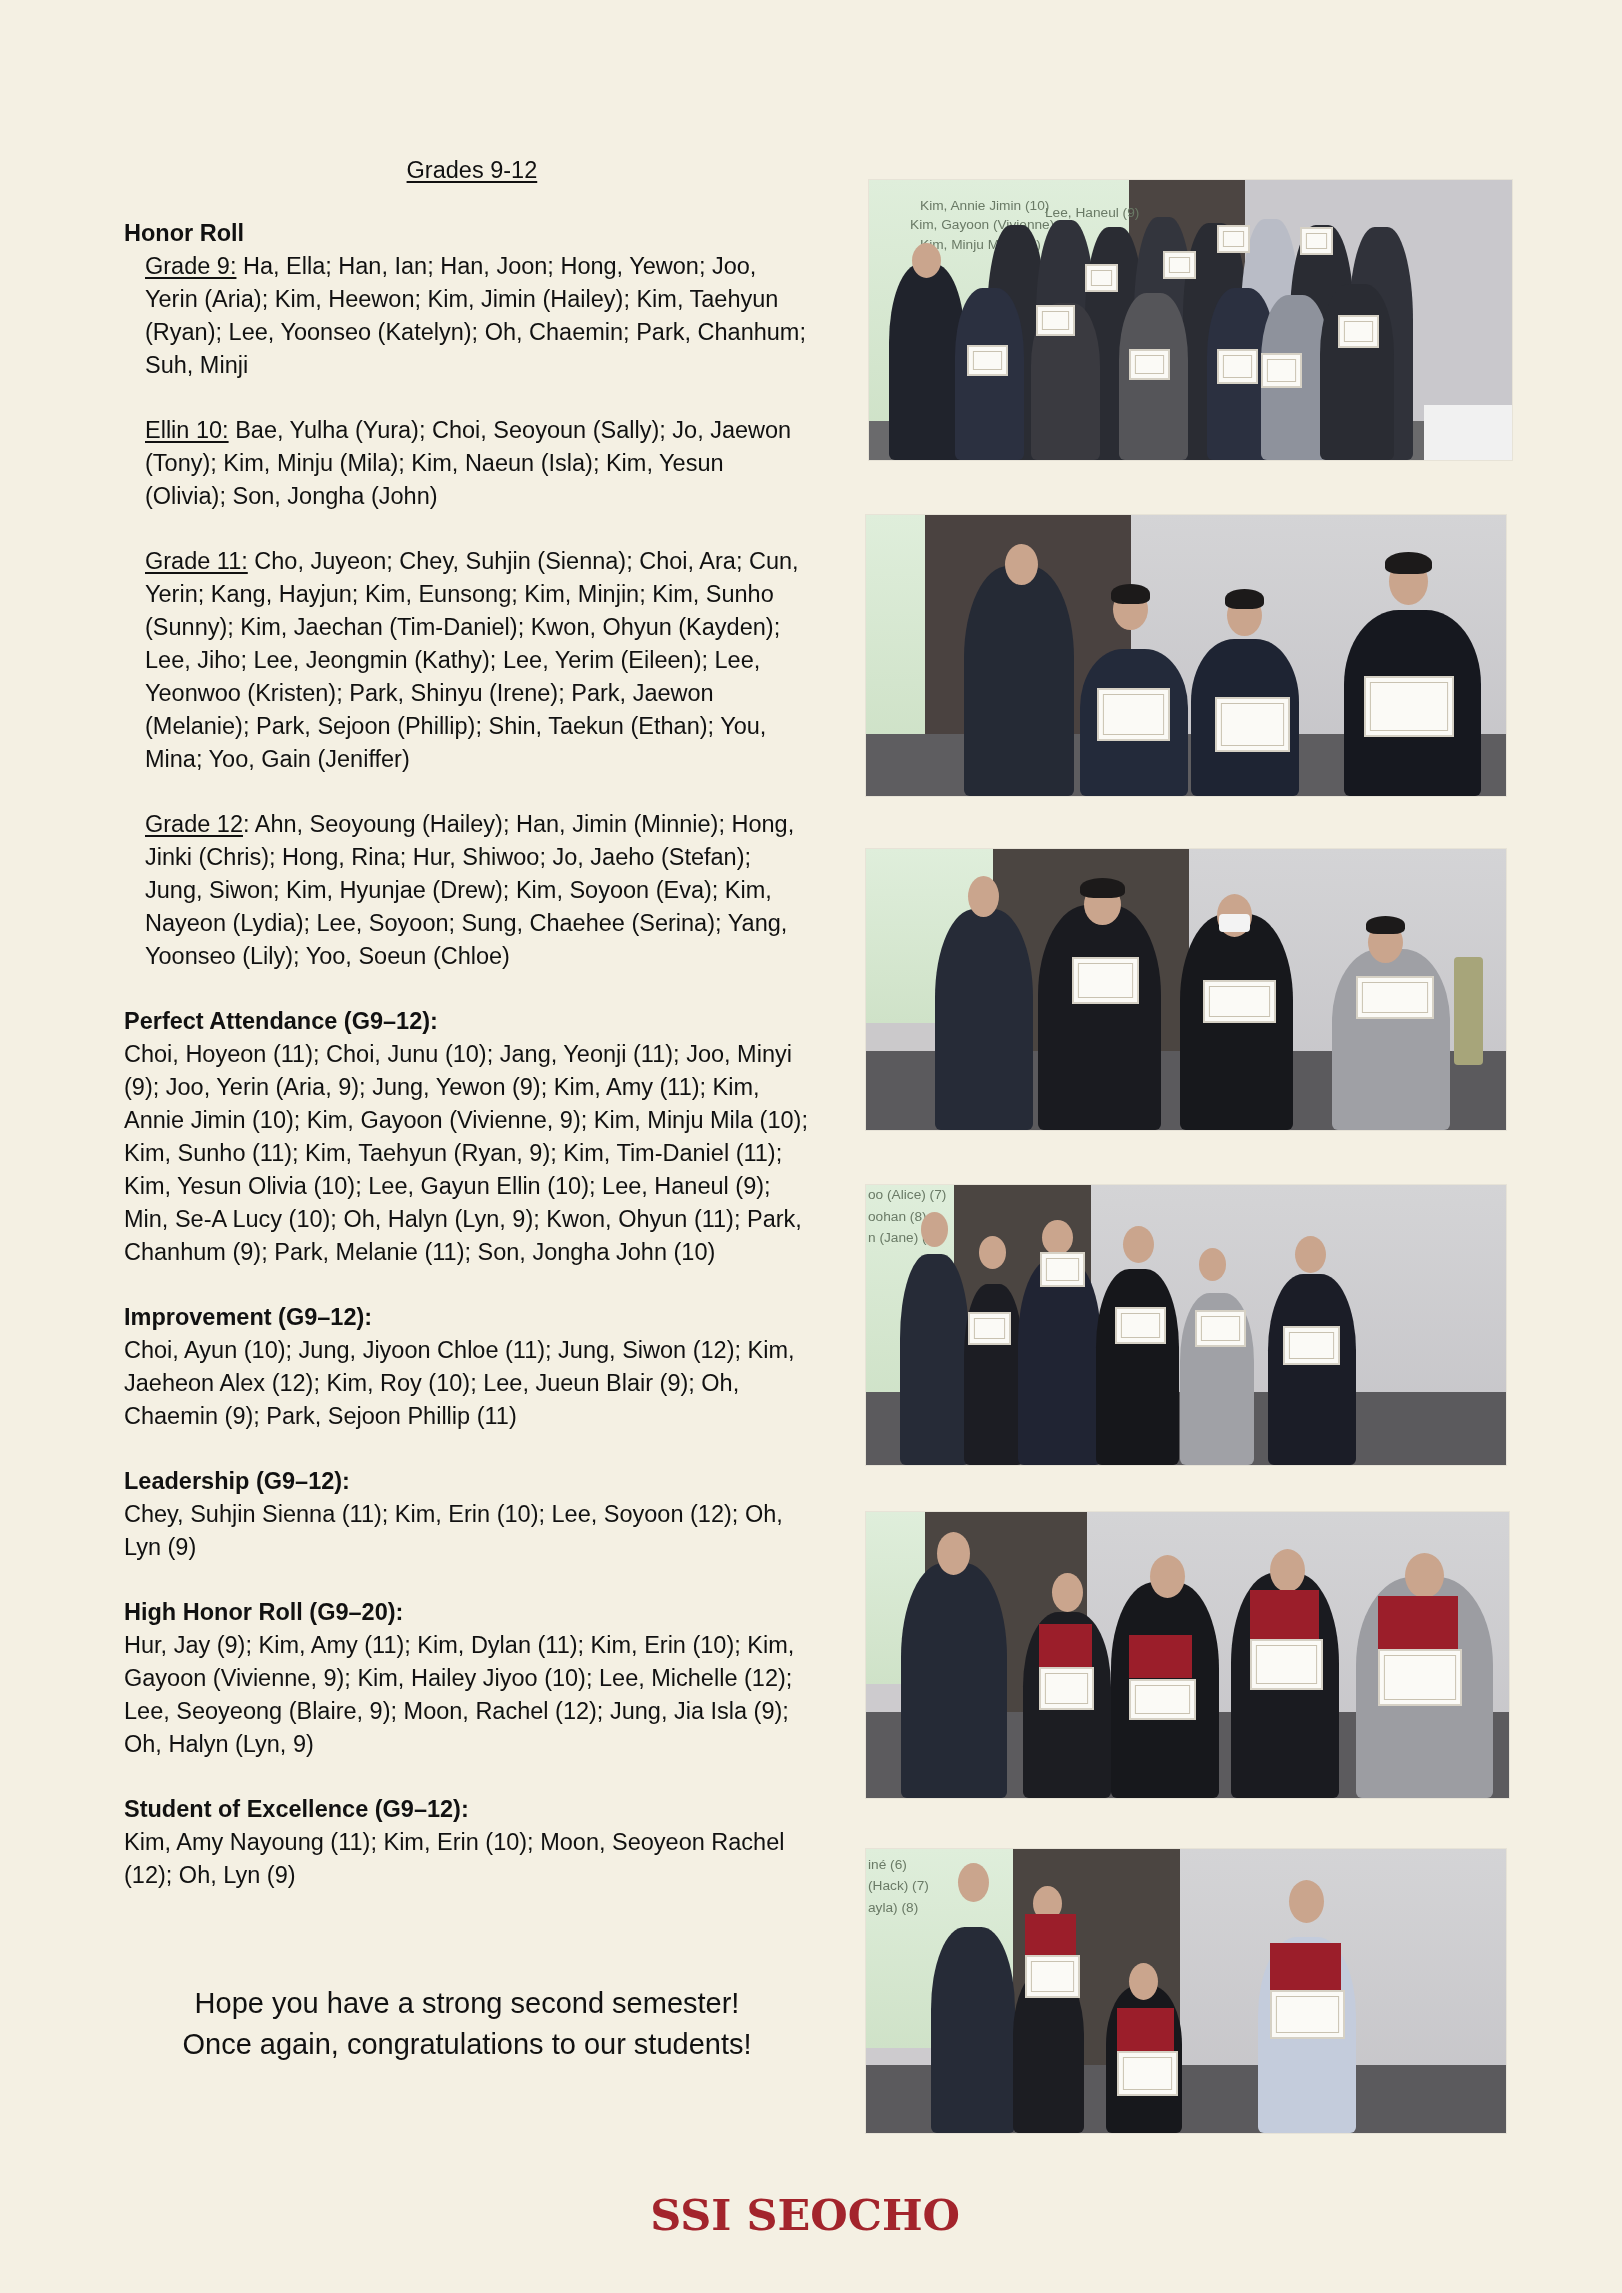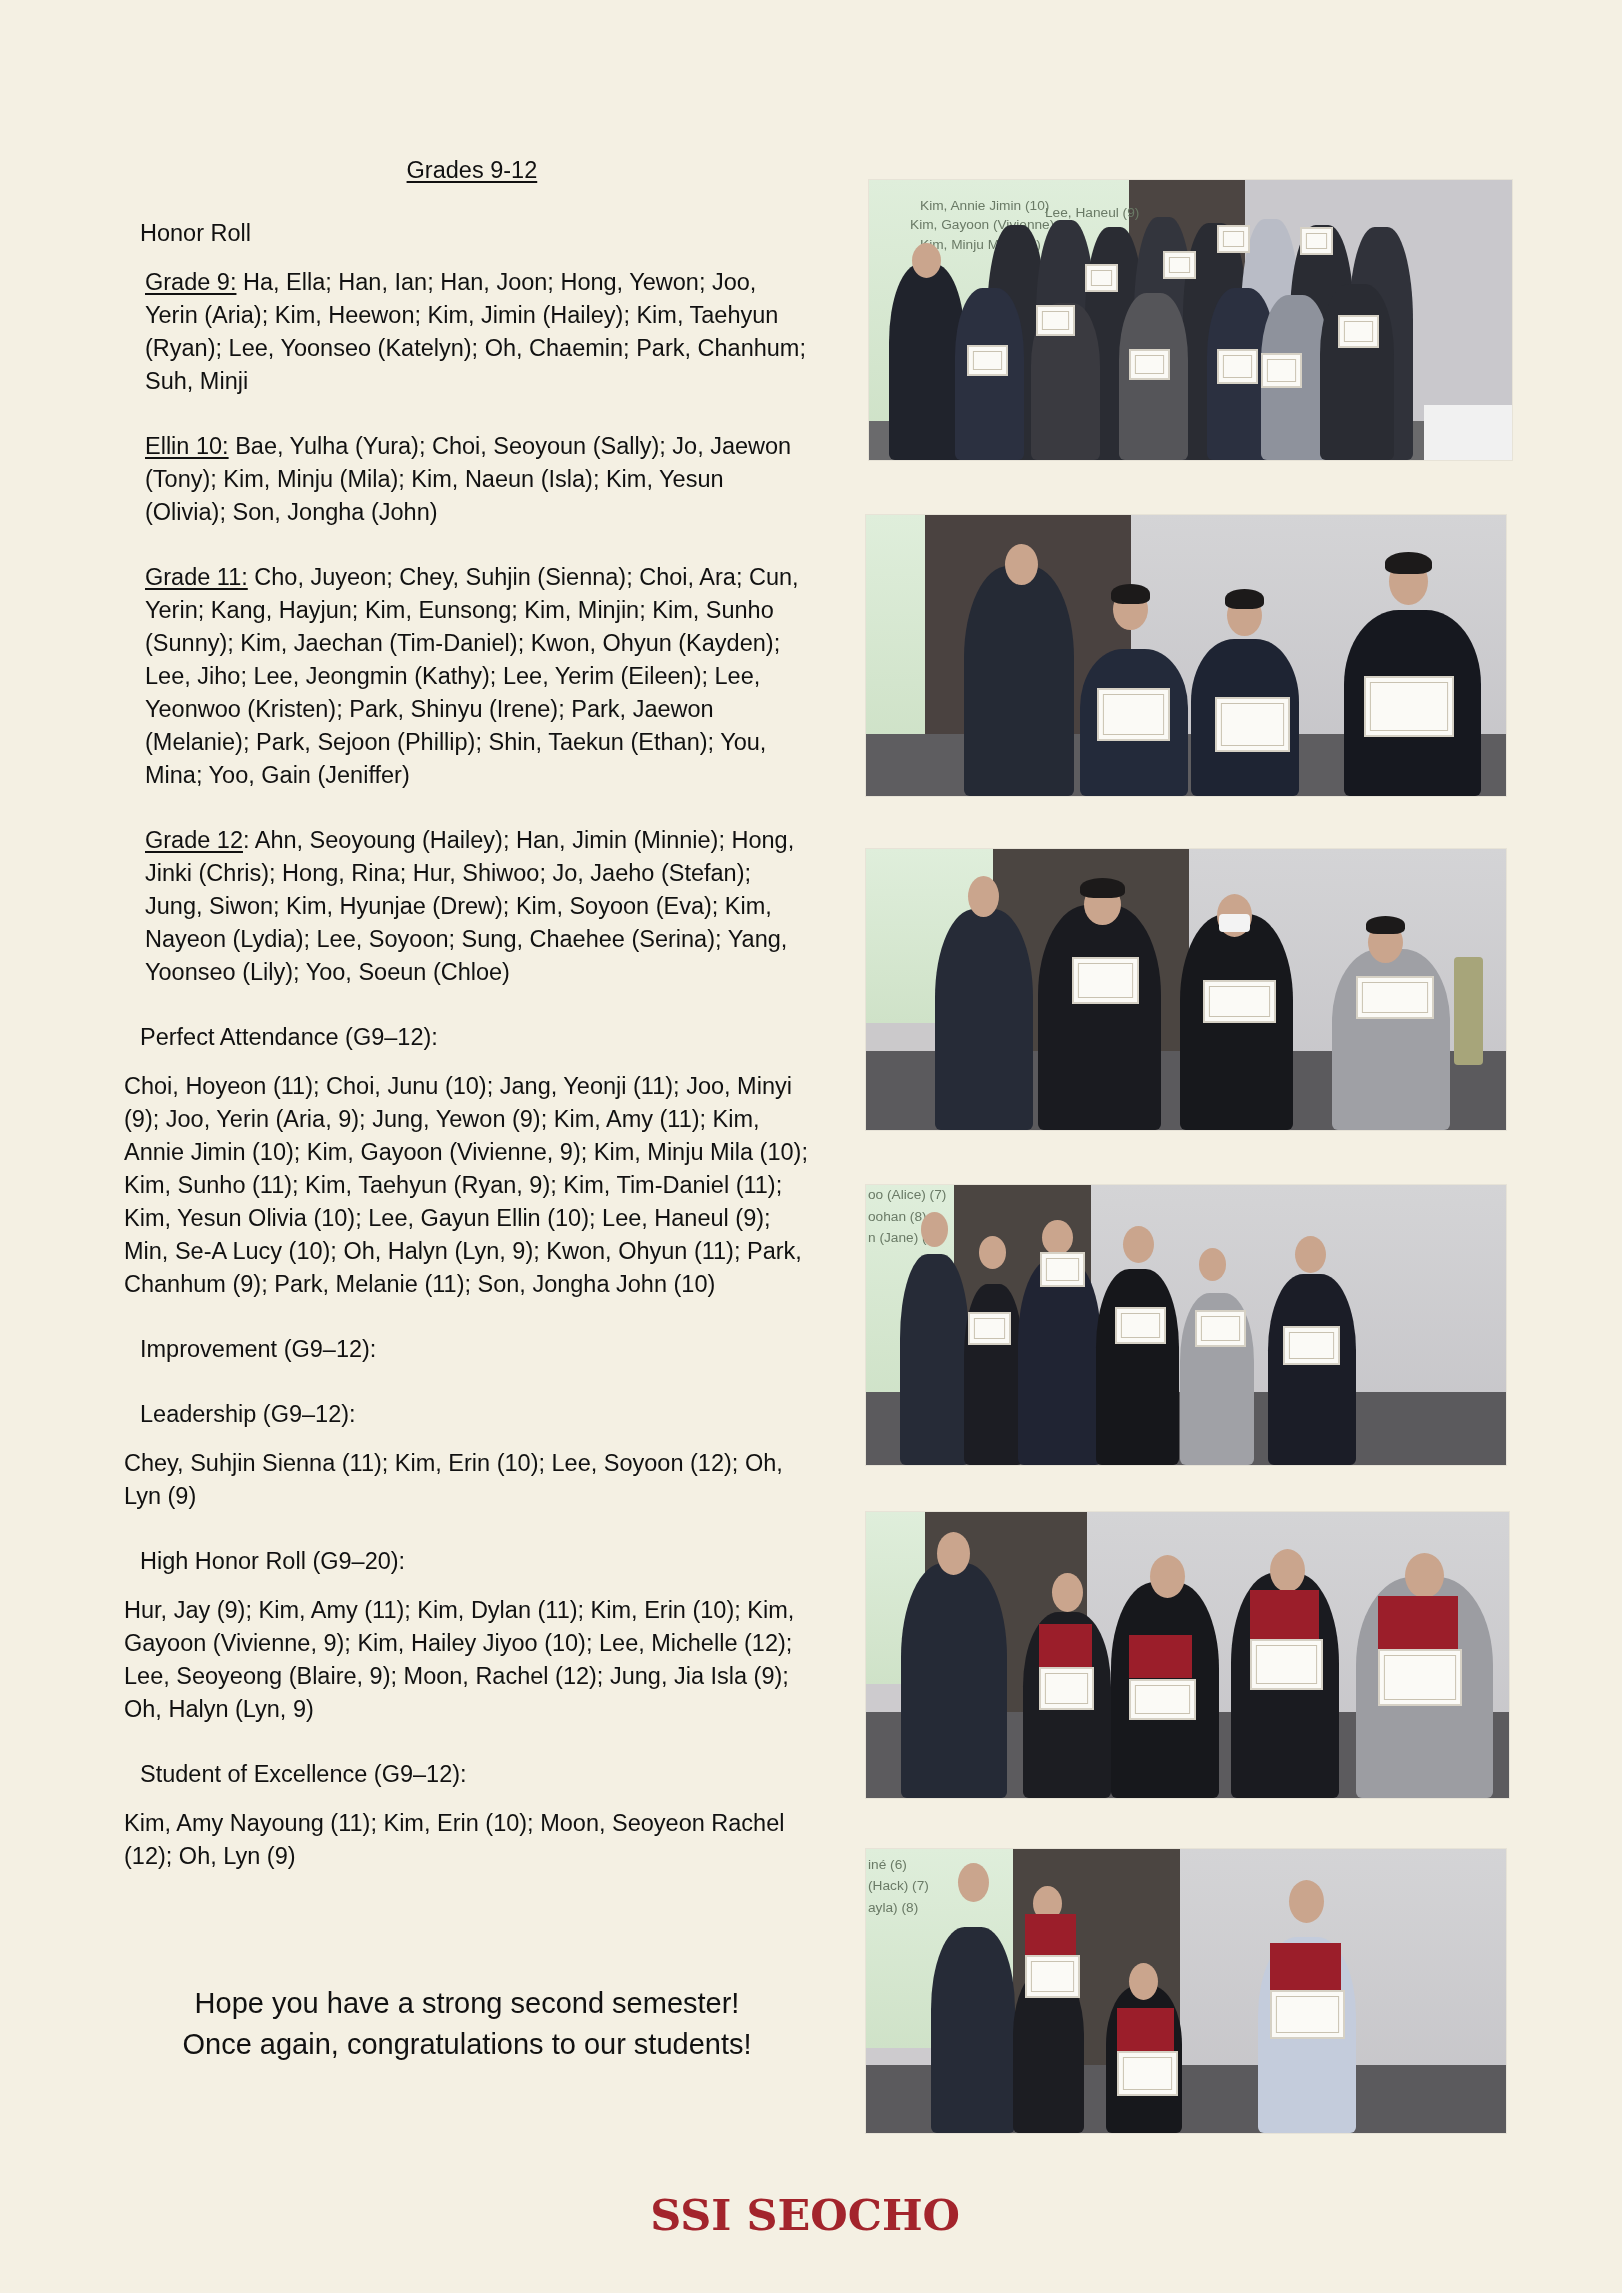--- a/index.html
+++ b/index.html
@@ -19,24 +19,24 @@
   .page-heading {
     text-align: center;
     font-size: 23.5px;
     text-decoration: underline;
     text-underline-offset: 2.9px;
     margin: 0 0 33px 0;
     padding-left: 9.8px;
   }
   .section { margin-bottom: 32px; }
   .section-title {
-    font-weight: normal;
+    font-weight: bold;
     font-size: 23.5px;
     line-height: 33px;
-    margin: 16px;
+    margin: 0;
   }
   .section-body, .grade-block {
     font-size: 23.5px;
     line-height: 33px;
     margin: 0;
   }
   .grade-label {
     text-decoration: underline;
     text-underline-offset: 2.9px;
   }
@@ -127,20 +127,21 @@
     <p class="grade-block"><span class="grade-label">Grade 11:</span> <span>Cho, Juyeon; Chey, Suhjin (Sienna); Choi, Ara; Cun, Yerin; Kang, Hayjun; Kim, Eunsong; Kim, Minjin; Kim, Sunho (Sunny); Kim, Jaechan (Tim-Daniel); Kwon, Ohyun (Kayden); Lee, Jiho; Lee, Jeongmin (Kathy); Lee, Yerim (Eileen); Lee, Yeonwoo (Kristen); Park, Shinyu (Irene); Park, Jaewon (Melanie); Park, Sejoon (Phillip); Shin, Taekun (Ethan); You, Mina; Yoo, Gain (Jeniffer)</span></p>
     <p class="grade-block" style="margin-bottom:0"><span class="grade-label">Grade 12</span><span>:</span> <span>Ahn, Seoyoung (Hailey); Han, Jimin (Minnie); Hong, Jinki (Chris); Hong, Rina; Hur, Shiwoo; Jo, Jaeho (Stefan); Jung, Siwon; Kim, Hyunjae (Drew); Kim, Soyoon (Eva); Kim, Nayeon (Lydia); Lee, Soyoon; Sung, Chaehee (Serina); Yang, Yoonseo (Lily); Yoo, Soeun (Chloe)</span></p>
   </div>
 
   <div class="section">
     <div class="section-title">Perfect Attendance (G9–12):</div>
     <p class="section-body">Choi, Hoyeon (11); Choi, Junu (10); Jang, Yeonji (11); Joo, Minyi (9); Joo, Yerin (Aria, 9); Jung, Yewon (9); Kim, Amy (11); Kim, Annie Jimin (10); Kim, Gayoon (Vivienne, 9); Kim, Minju Mila (10); Kim, Sunho (11); Kim, Taehyun (Ryan, 9); Kim, Tim-Daniel (11); Kim, Yesun Olivia (10); Lee, Gayun Ellin (10); Lee, Haneul (9); Min, Se-A Lucy (10); Oh, Halyn (Lyn, 9); Kwon, Ohyun (11); Park, Chanhum (9); Park, Melanie (11); Son, Jongha John (10)</p>
   </div>
   <div class="section">
     <div class="section-title">Improvement (G9–12):</div>
+    <p class="section-body">Choi, Ayun (10); Jung, Jiyoon Chloe (11); Jung, Siwon (12); Kim, Jaeheon Alex (12); Kim, Roy (10); Lee, Jueun Blair (9); Oh, Chaemin (9); Park, Sejoon Phillip (11)</p>
   </div>
   <div class="section">
     <div class="section-title">Leadership (G9–12):</div>
     <p class="section-body">Chey, Suhjin Sienna (11); Kim, Erin (10); Lee, Soyoon (12); Oh, Lyn (9)</p>
   </div>
   <div class="section">
     <div class="section-title">High Honor Roll (G9–20):</div>
     <p class="section-body">Hur, Jay (9); Kim, Amy (11); Kim, Dylan (11); Kim, Erin (10); Kim, Gayoon (Vivienne, 9); Kim, Hailey Jiyoo (10); Lee, Michelle (12); Lee, Seoyeong (Blaire, 9); Moon, Rachel (12); Jung, Jia Isla (9); Oh, Halyn (Lyn, 9)</p>
   </div>
   <div class="section">

